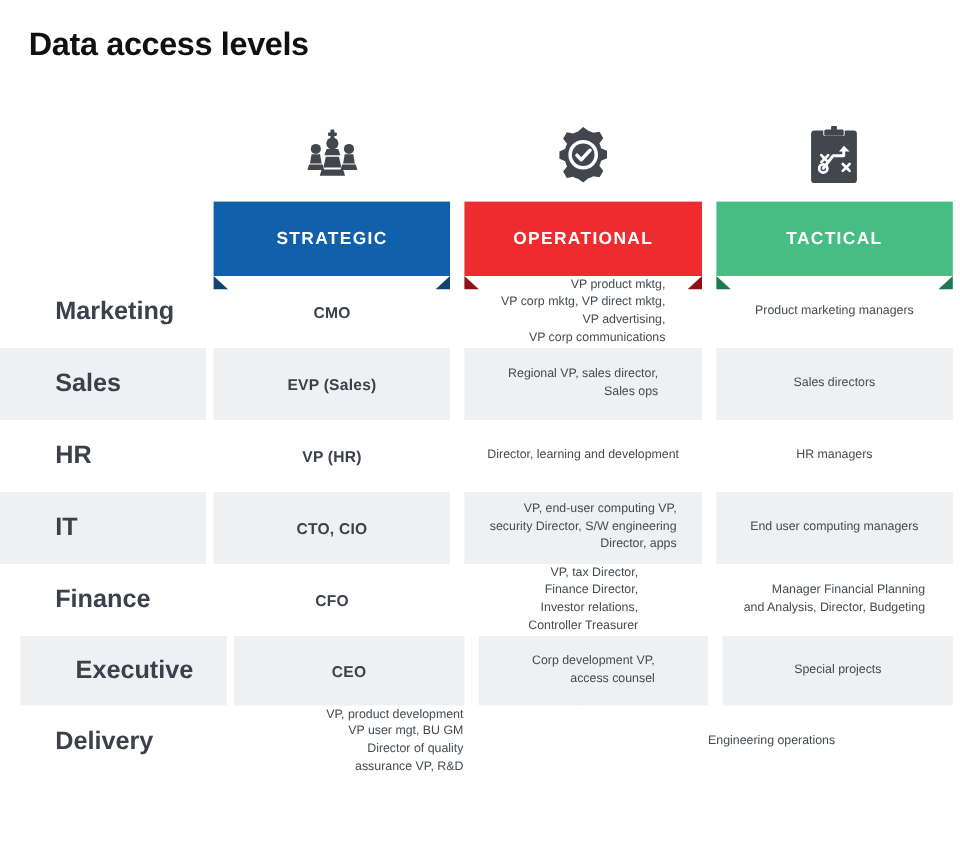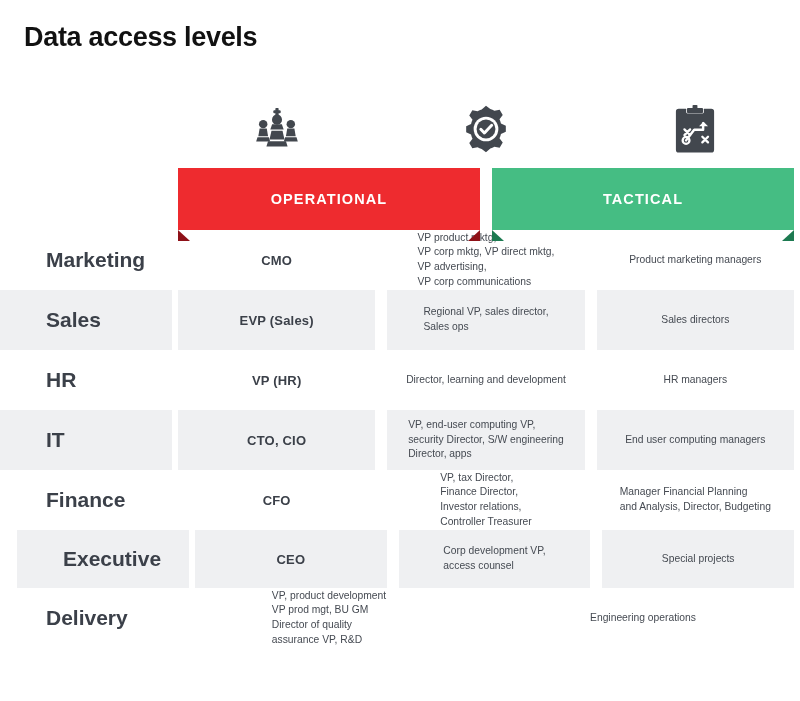--- a/index.html
+++ b/index.html
@@ -135,21 +135,21 @@
     color: #3b4049;
     background: #ffffff;
   }
 
   .cell {
     flex: 1 1 0;
     background: #ffffff;
     display: flex;
     align-items: center;
     justify-content: center;
-    text-align: left;
+    text-align: right;
     box-sizing: border-box;
     padding: 6px 14px;
     border-left: 6px solid #ffffff;
     border-right: 6px solid #ffffff;
   }
 
   .cell.strategic {
     font-size: 13px;
     font-weight: bold;
     color: #3b4049;
@@ -225,20 +225,27 @@
               <path d="M37 41.5l7 7M44 41.5l-7 7"></path>
             </g>
           </svg>
         </span>
       </div>
     </div>
 
     <div class="banner-row">
       <div class="banner-spacer"></div>
 
+      <div class="banner-wrap">
+        <div class="banner blue" style="background:#1060ab">
+          <span>STRATEGIC</span>
+          <span class="fold left"></span>
+          <span class="fold right"></span>
+        </div>
+      </div>
 
       <div class="banner-wrap">
         <div class="banner red" style="background:#ee2b2f">
           <span>OPERATIONAL</span>
           <span class="fold left"></span>
           <span class="fold right"></span>
         </div>
       </div>
 
       <div class="banner-wrap">
@@ -368,21 +375,21 @@
             <div class="lines">
               <span>Special projects</span>
             </div>
           </div>
         </div>
         <div class="row" style="height: 60px;">
           <div class="cell-label">Delivery</div>
           <div class="cell operational">
             <div class="lines">
               <span>VP, product development</span>
-              <span>VP prod mgt, BU GM</span>
+              <span>VP user mgt, BU GM</span>
               <span>Director of quality</span>
               <span>assurance VP, R&amp;D</span>
             </div>
           </div>
           <div class="cell tactical">
             <div class="lines">
               <span>Engineering operations</span>
             </div>
           </div>
         </div>

